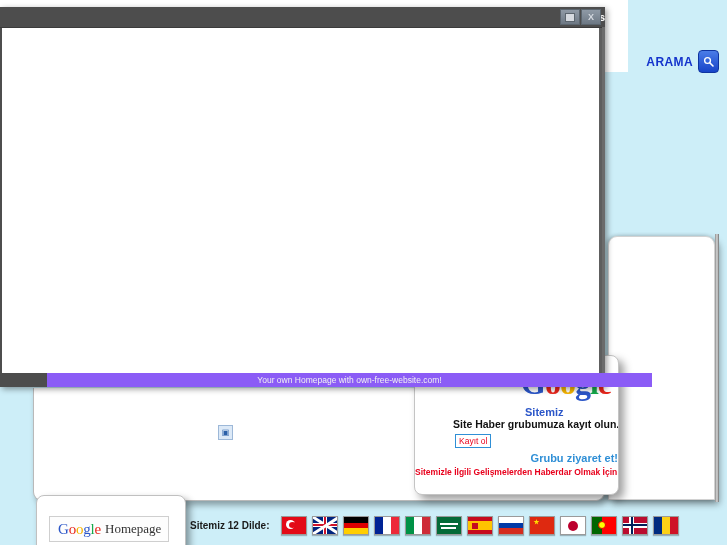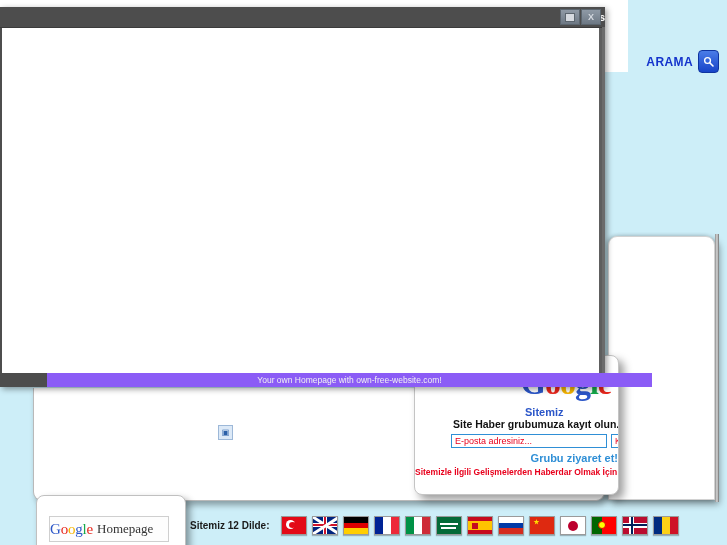--- a/index.html
+++ b/index.html
@@ -158,21 +158,21 @@
   .gt-inner {
     position: absolute;
     left: 12px;
     top: 20px;
     width: 120px;
     height: 26px;
     background: #fdfdfd;
     border: 1px solid #cfcfcf;
     display: flex;
     align-items: center;
-    padding-left: 0;
+    padding-left: 8px;
     box-sizing: border-box;
   }
   .g-logo {
     font-family: "Liberation Serif", serif;
     font-size: 15px;
     letter-spacing: -0.2px;
   }
   .g-logo .b1 { color:#2b56c8; }
   .g-logo .r1 { color:#e8261c; }
   .g-logo .y1 { color:#f5b400; }
@@ -562,21 +562,20 @@
 
   <div class="ggroups">
     <div class="gg-logo-wrap">
       <div class="gg-logo">
         <span class="c1">G</span><span class="c2">o</span><span class="c3">o</span><span class="c4">g</span><span class="c5">l</span><span class="c6">e</span>
       </div>
     </div>
     <div class="gg-sub">Sitemiz</div>
     <div class="gg-head">Site Haber grubumuza kayıt olun...</div>
     <div class="gg-form">
-      <input class="gg-input" type="text" placeholder="E-posta adresiniz..." style="">
       <button class="gg-submit">Kayıt ol</button>
     </div>
     <div class="gg-visit">Grubu ziyaret et!</div>
     <div class="gg-note">Sitemizle İlgili Gelişmelerden Haberdar Olmak İçin Gruba Üye Olun.</div>
   </div>
 
   <div class="ads-window">
     <div class="ads-titlebar">
       <span class="ads-title">Ads</span>
       <div class="ads-btns">

